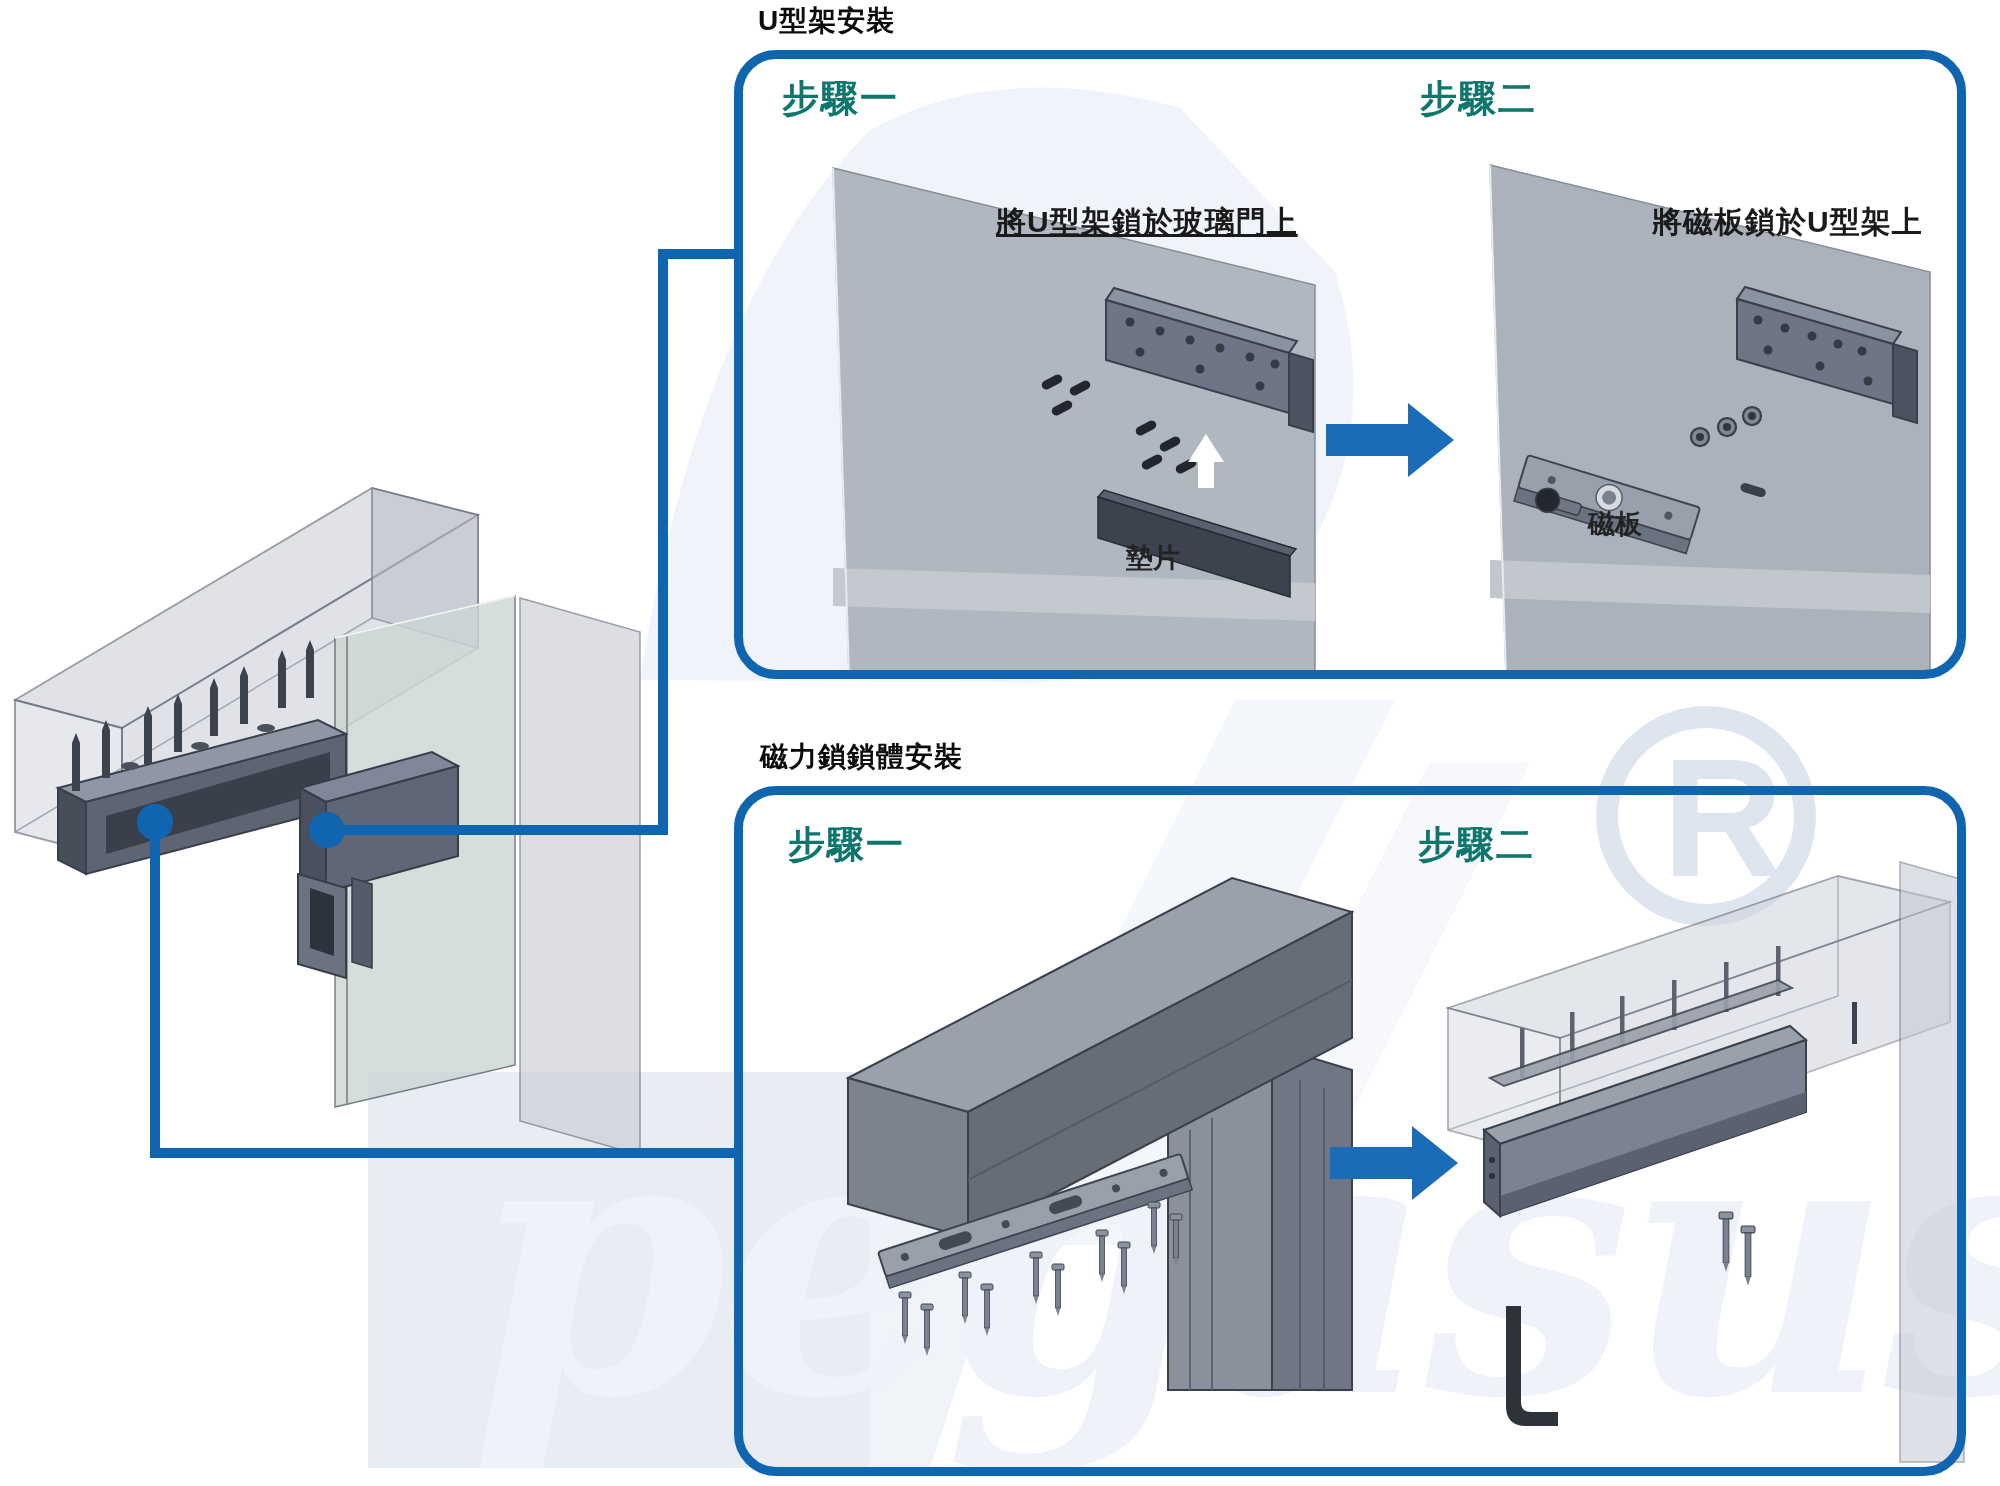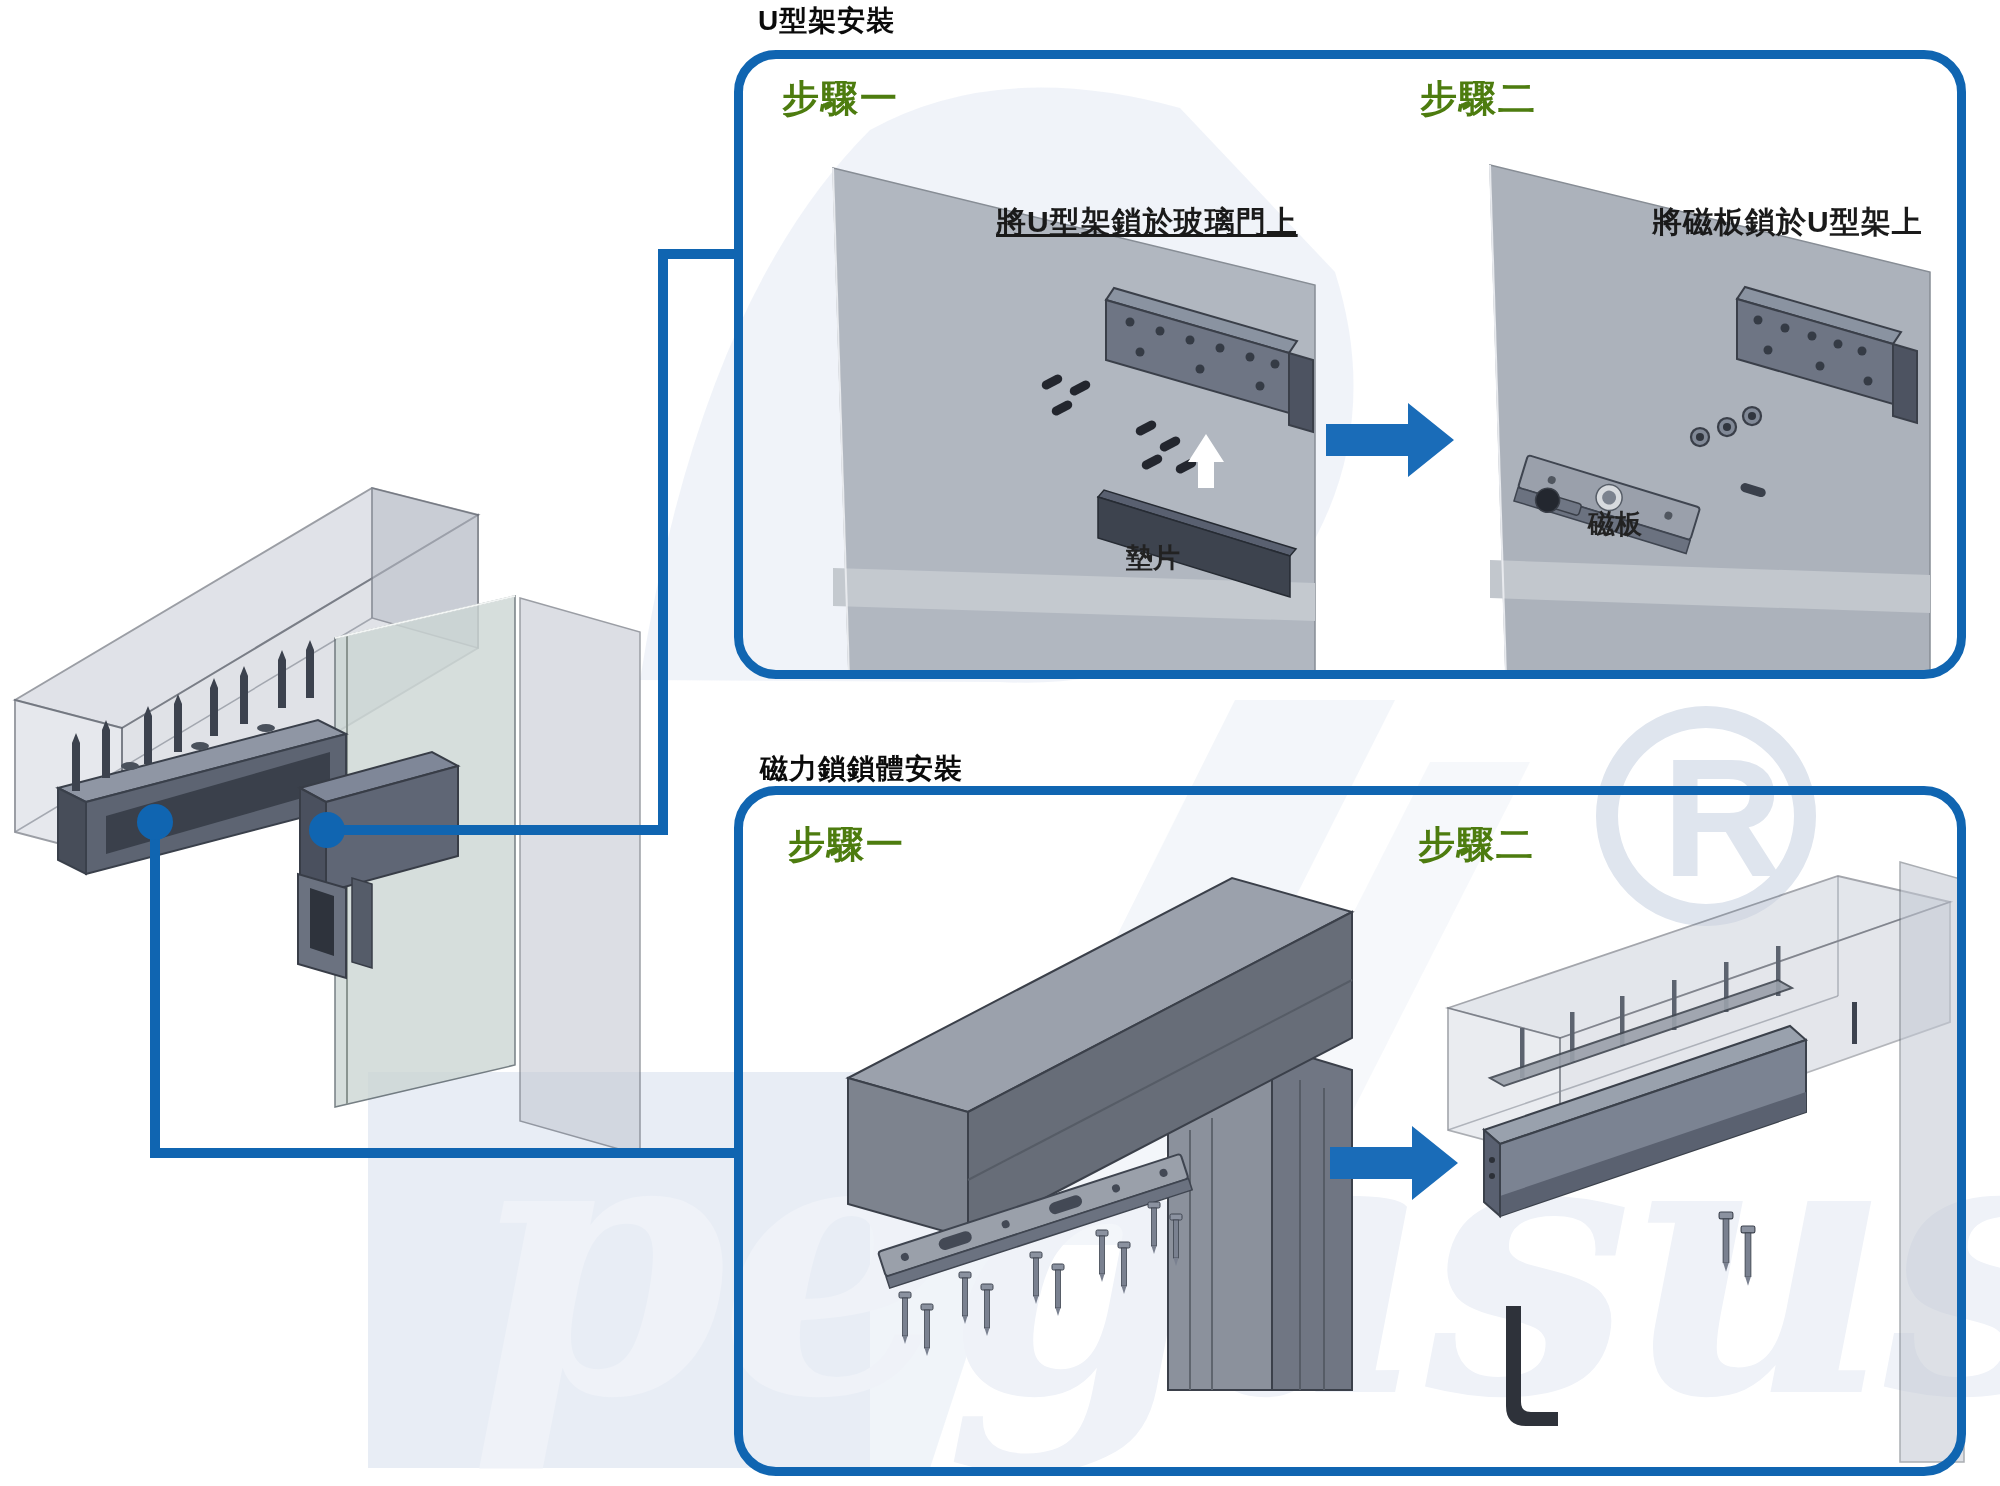--- a/index.html
+++ b/index.html
@@ -6,22 +6,22 @@
   body{width:2000px;height:1486px;position:relative;overflow:hidden;
        font-family:"Liberation Sans","DejaVu Sans",sans-serif;}
   #canvas{position:absolute;left:0;top:0;z-index:0;}
   .panel{position:absolute;border:9px solid #1065b1;border-radius:42px;
          background:transparent;z-index:2;box-sizing:border-box;}
   #panel-u{left:734px;top:50px;width:1232px;height:629px;}
   #panel-lock{left:734px;top:786px;width:1232px;height:690px;}
   .txt{position:absolute;z-index:3;white-space:nowrap;}
   .section-title{font-size:28px;font-weight:700;color:#0b0b0b;letter-spacing:1px;}
   #title-u{left:758px;top:2px;}
-  #title-lock{left:760px;top:738px;margin-top:12px;}
-  .step-label{font-size:37px;font-weight:700;color:#4d7c0f;letter-spacing:2px;}
+  #title-lock{left:760px;top:738px;}
+  .step-label{font-size:37px;font-weight:700;color:#0f766e;letter-spacing:2px;}
   #step-u1{left:782px;top:74px;}
   #step-u2{left:1420px;top:74px;}
   #step-l1{left:788px;top:820px;}
   #step-l2{left:1418px;top:820px;}
   .instruction{font-size:30px;font-weight:700;color:#1a1a1a;letter-spacing:1px;}
   #instr-u1{left:996px;top:202px;text-decoration:underline;}
   #instr-u2{left:1652px;top:202px;text-align:right;}
   .part-label{font-size:27px;font-weight:600;color:#222222;}
   #label-gasket{left:1126px;top:540px;}
   #label-plate{left:1588px;top:506px;}

